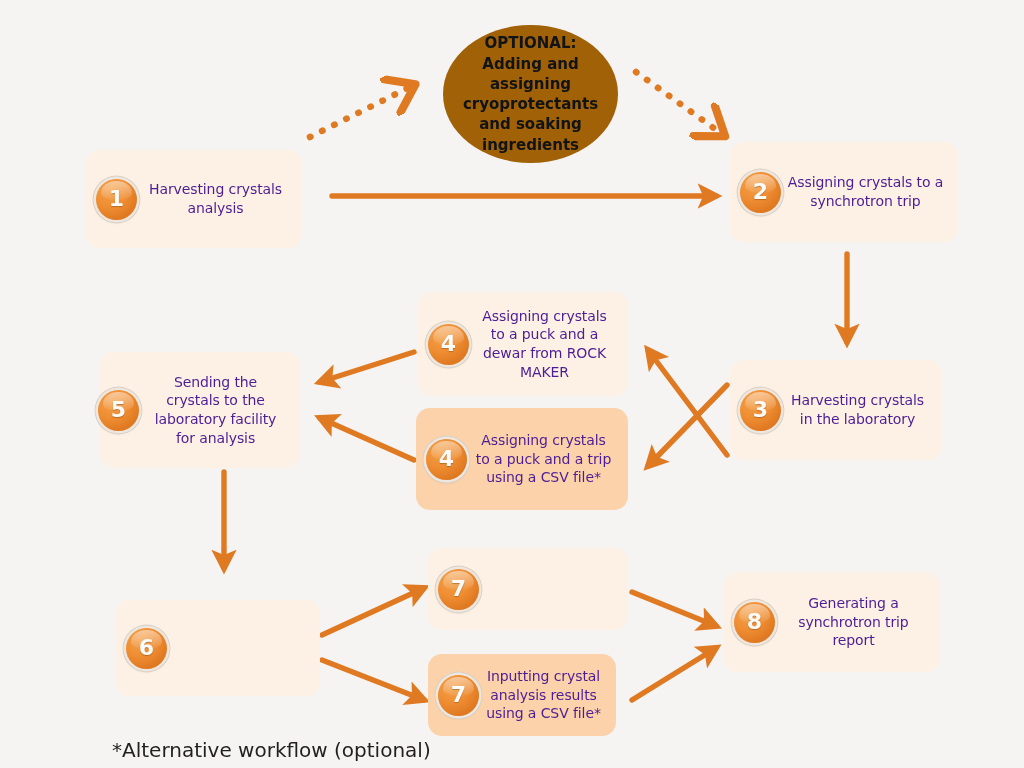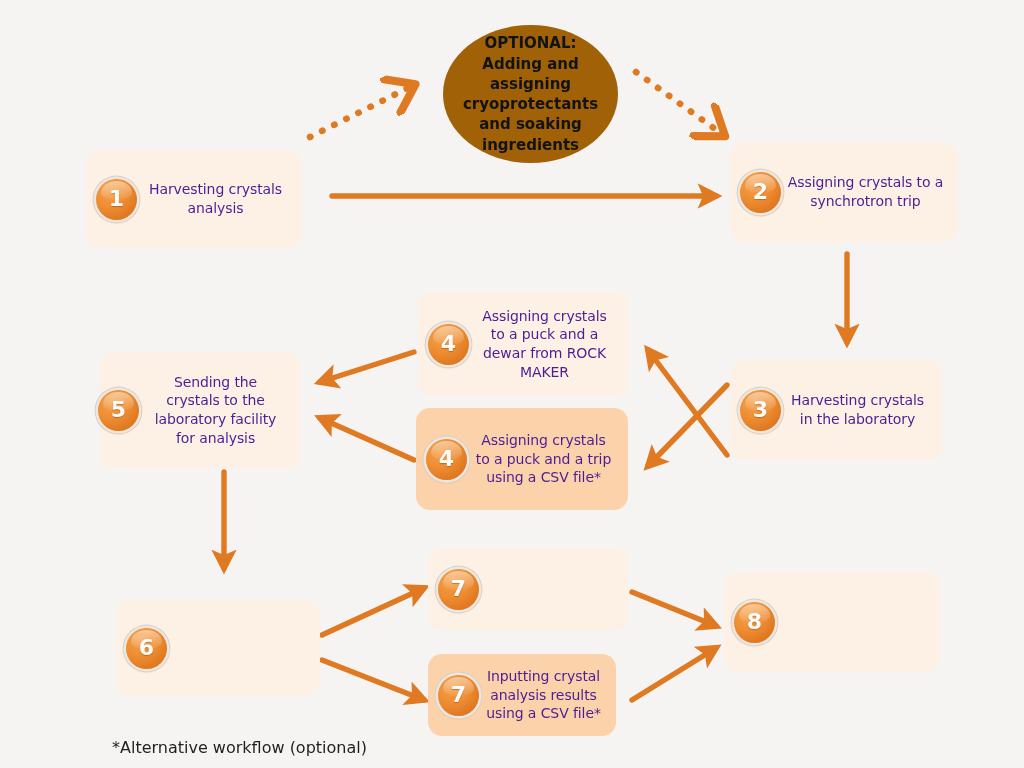--- a/index.html
+++ b/index.html
@@ -105,21 +105,21 @@
     color: #111315;
     font-size: 15px;
     line-height: 1.35;
     padding: 0 16px;
   }
 
   
   .footnote {
     position: absolute;
     color: #231f20;
-    font-size: 16px;
+    font-size: 20px;
     white-space: nowrap;
   }
 </style>
 </head>
 <body>
 
 <div id="canvas">
 
   <svg id="edges" viewBox="0 0 1024 768">
     <defs>
@@ -220,17 +220,18 @@
     <div class="badge">
       <span class="num">7</span>
     </div>
     <div class="label">Inputting crystal analysis results using a CSV file*</div>
   </div>
 
   <div class="node" style="left:724px; top:572px; width:216px; height:100px;">
     <div class="badge">
       <span class="num">8</span>
     </div>
+    <div class="label">Generating a synchrotron trip report</div>
   </div>
 
   <div class="footnote" style="left:112px; top:738px;">*Alternative workflow (optional)</div>
 
 </div>
 
 </body></html>

